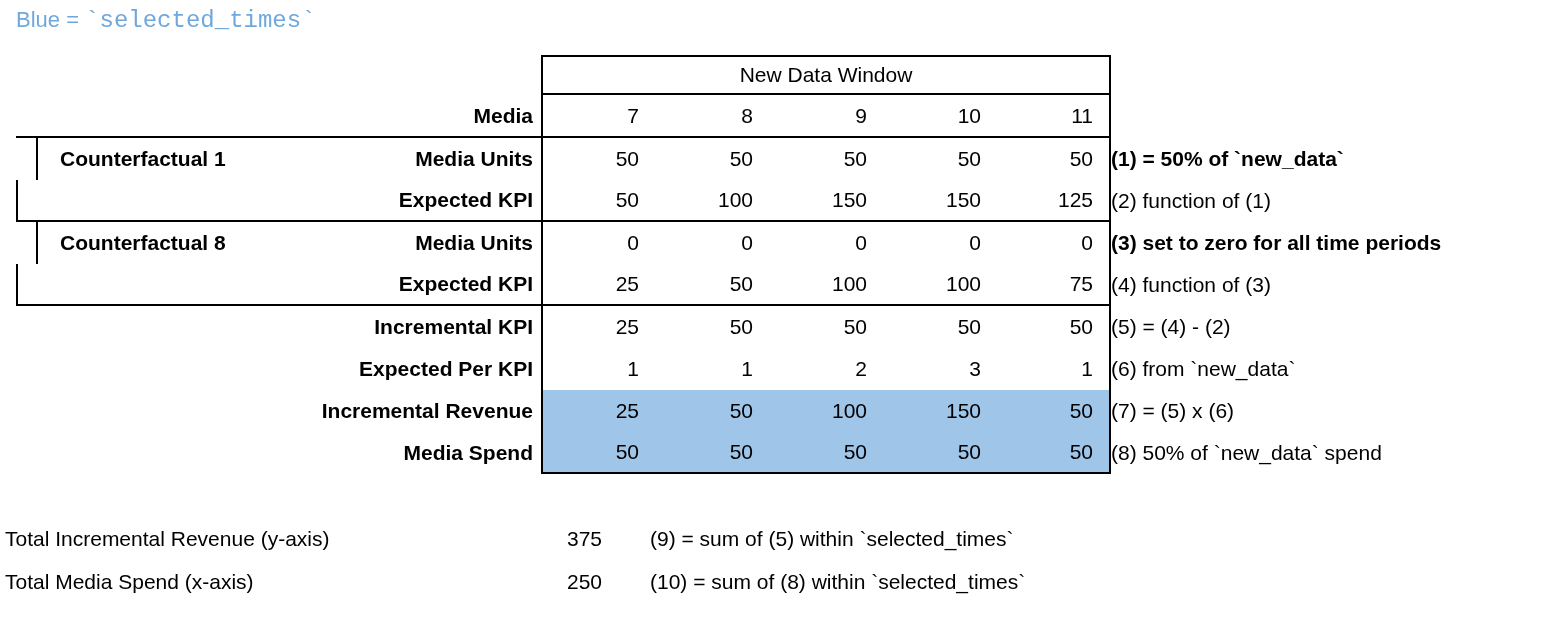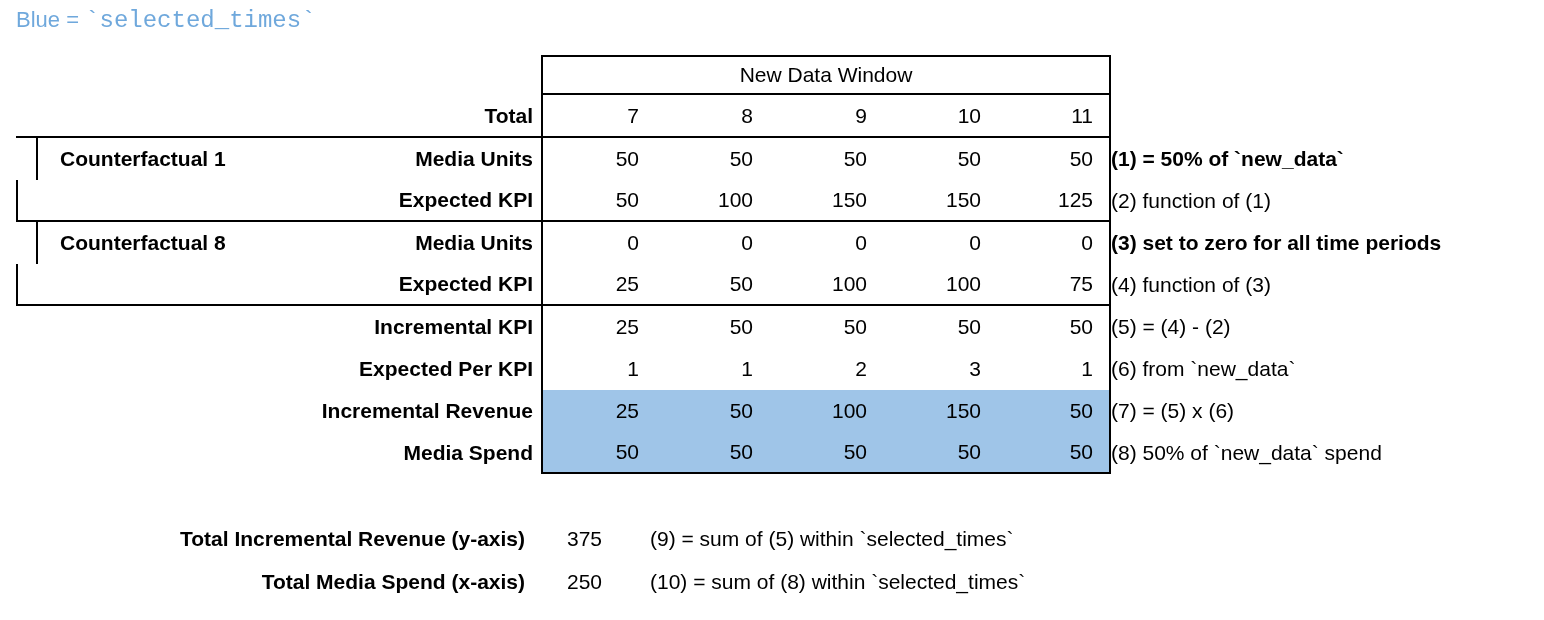--- a/index.html
+++ b/index.html
@@ -42,36 +42,36 @@
   .center{justify-content:center;}
   .num{justify-content:flex-end;padding-right:16px;}
   .rlabel{justify-content:flex-end;padding-right:8px;font-weight:bold;}
   .glabel{justify-content:flex-start;padding-left:22px;font-weight:bold;margin-left:20px;}
   .note{justify-content:flex-start;padding-left:0;}
   .hl{background:var(--hl);}
 
   
   .totals{position:absolute;left:5px;top:517px;}
   .totals-row{display:grid;grid-template-columns:520px 120px auto;height:43px;align-items:center;}
-  .totals-label{text-align:right;font-weight:bold;font-size:21px;white-space:nowrap;}
+  .totals-label{text-align:left;font-weight:normal;font-size:21px;white-space:nowrap;}
   .totals-value{padding-left:42px;font-size:21px;}
   .totals-note{padding-left:5px;font-size:21px;white-space:nowrap;}
 </style>
 </head>
 <body>
 
 <div class="legend">
   <span>Blue = </span><span class="legend-code">`selected_times`</span>
 </div>
 
 <div class="tbl">
 
   <div class="cell c37 r1 box center">New Data Window</div>
 
-  <div class="cell c12 r2 rlabel bb">Total</div>
+  <div class="cell c12 r2 rlabel bb">Media</div>
   <div class="cell c3 r2 num bl bb">7</div>
   <div class="cell c4 r2 num bb">8</div>
   <div class="cell c5 r2 num bb">9</div>
   <div class="cell c6 r2 num bb">10</div>
   <div class="cell c7 r2 num bb br">11</div>
 
   <div class="cell c1 r3 glabel bl">Counterfactual 1</div>
   <div class="cell c2 r3 rlabel">Media Units</div>
   <div class="cell c3 r3 num bl">50</div>
   <div class="cell c4 r3 num">50</div>

